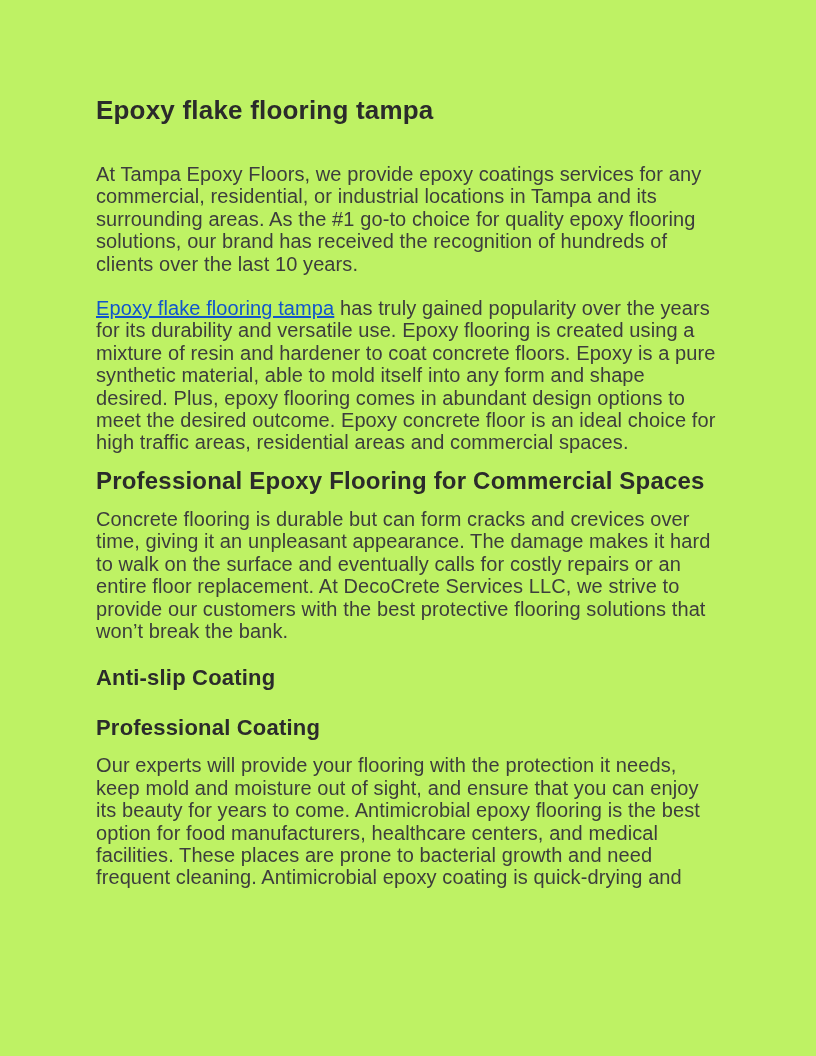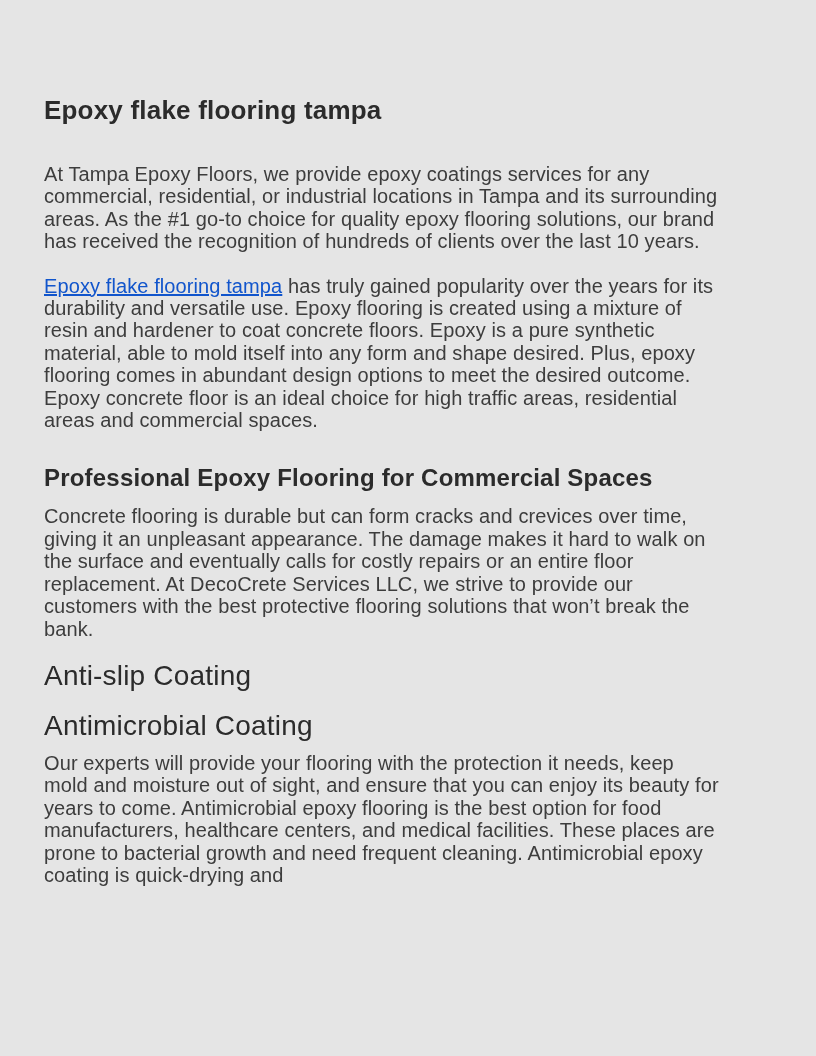--- a/index.html
+++ b/index.html
@@ -11,22 +11,22 @@
     width: 816px;
     height: 1056px;
     overflow: hidden;
     font-family: "Liberation Sans", sans-serif;
     color: var(--text-color, #3d3d3d);
   }
   .page {
     box-sizing: border-box;
     width: 816px;
     height: 1056px;
-    padding: 93px 96px 0 44px;
-    background: #e5e5e5;
+    padding: 93px 96px 0 96px;
+    background: #bef264;
   }
   .doc-title {
     font-size: 26px;
     line-height: 34px;
     font-weight: 600;
     letter-spacing: 0.2px;
     color: var(--heading-color, #2b2b2b);
     margin: 0 0 36px 0;
   }
   p.body-text {
@@ -44,26 +44,26 @@
     color: var(--link-color, #1155cc);
     text-decoration: underline;
     cursor: pointer;
   }
   h2.section-heading {
     font-size: 24px;
     line-height: 30px;
     font-weight: 600;
     letter-spacing: 0.2px;
     color: var(--heading-color, #2b2b2b);
-    margin: 32px 0 2px 0;
+    margin: 12px 0 2px 0;
   }
   h3.sub-heading {
-    font-size: 28px;
+    font-size: 22px;
     line-height: 28px;
-    font-weight: 400;
+    font-weight: 700;
     letter-spacing: 0.2px;
     color: var(--heading-color, #2b2b2b);
     margin: 22px 0 3px 0;
   }
 </style>
 </head>
 <body>
 
 <div class="page">
 
@@ -71,16 +71,16 @@
 
   <p class="body-text">At Tampa Epoxy Floors, we provide epoxy coatings services for any commercial, residential, or industrial locations in Tampa and its surrounding areas. As the #1 go-to choice for quality epoxy flooring solutions, our brand has received the recognition of hundreds of clients over the last 10 years.</p>
 
   <p class="body-text tight"><a class="doc-link">Epoxy flake flooring tampa</a><span> has truly gained popularity over the years for its durability and versatile use. Epoxy flooring is created using a mixture of resin and hardener to coat concrete floors. Epoxy is a pure synthetic material, able to mold itself into any form and shape desired. Plus, epoxy flooring comes in abundant design options to meet the desired outcome. Epoxy concrete floor is an ideal choice for high traffic areas, residential areas and commercial spaces.</span></p>
 
   <h2 class="section-heading">Professional Epoxy Flooring for Commercial Spaces</h2>
   <p class="body-text tight">Concrete flooring is durable but can form cracks and crevices over time, giving it an unpleasant appearance. The damage makes it hard to walk on the surface and eventually calls for costly repairs or an entire floor replacement. At DecoCrete Services LLC, we strive to provide our customers with the best protective flooring solutions that won’t break the bank.</p>
 
   <h3 class="sub-heading">Anti-slip Coating</h3>
 
-  <h3 class="sub-heading">Antimicrobial Coating</h3>
+  <h3 class="sub-heading">Professional Coating</h3>
   <p class="body-text tight">Our experts will provide your flooring with the protection it needs, keep mold and moisture out of sight, and ensure that you can enjoy its beauty for years to come. Antimicrobial epoxy flooring is the best option for food manufacturers, healthcare centers, and medical facilities. These places are prone to bacterial growth and need frequent cleaning. Antimicrobial epoxy coating is quick-drying and</p>
 
 </div>
 
 </body></html>

